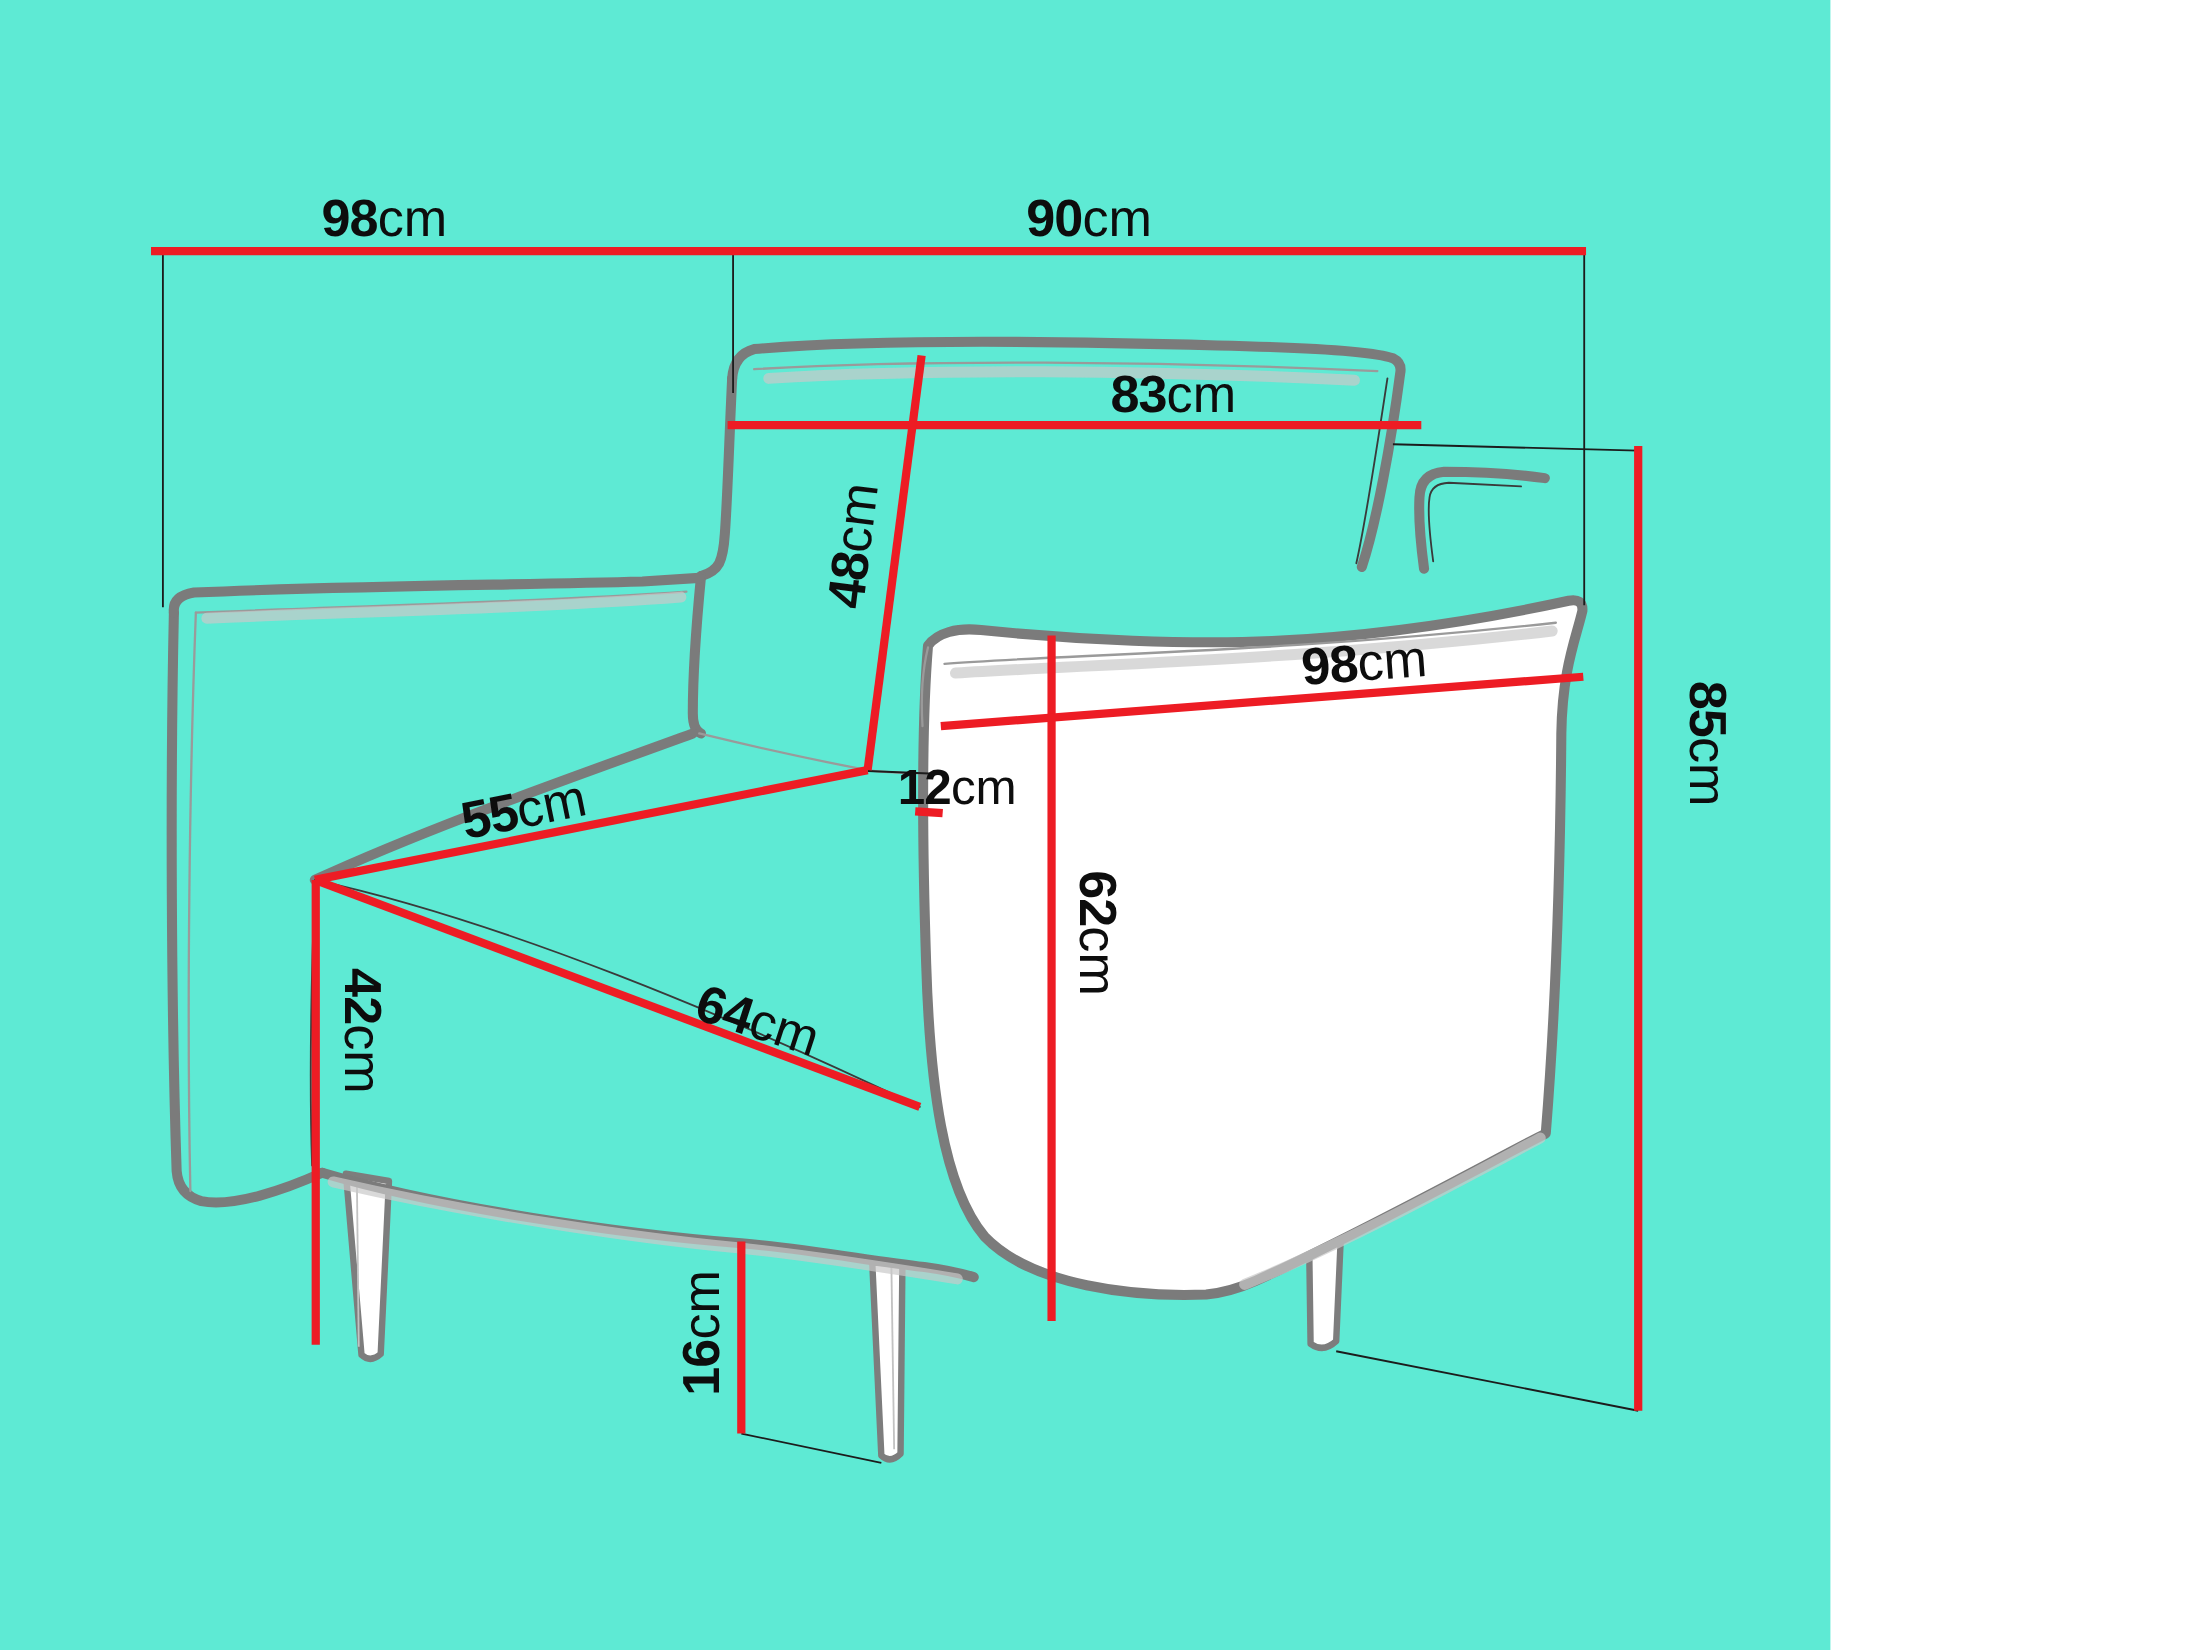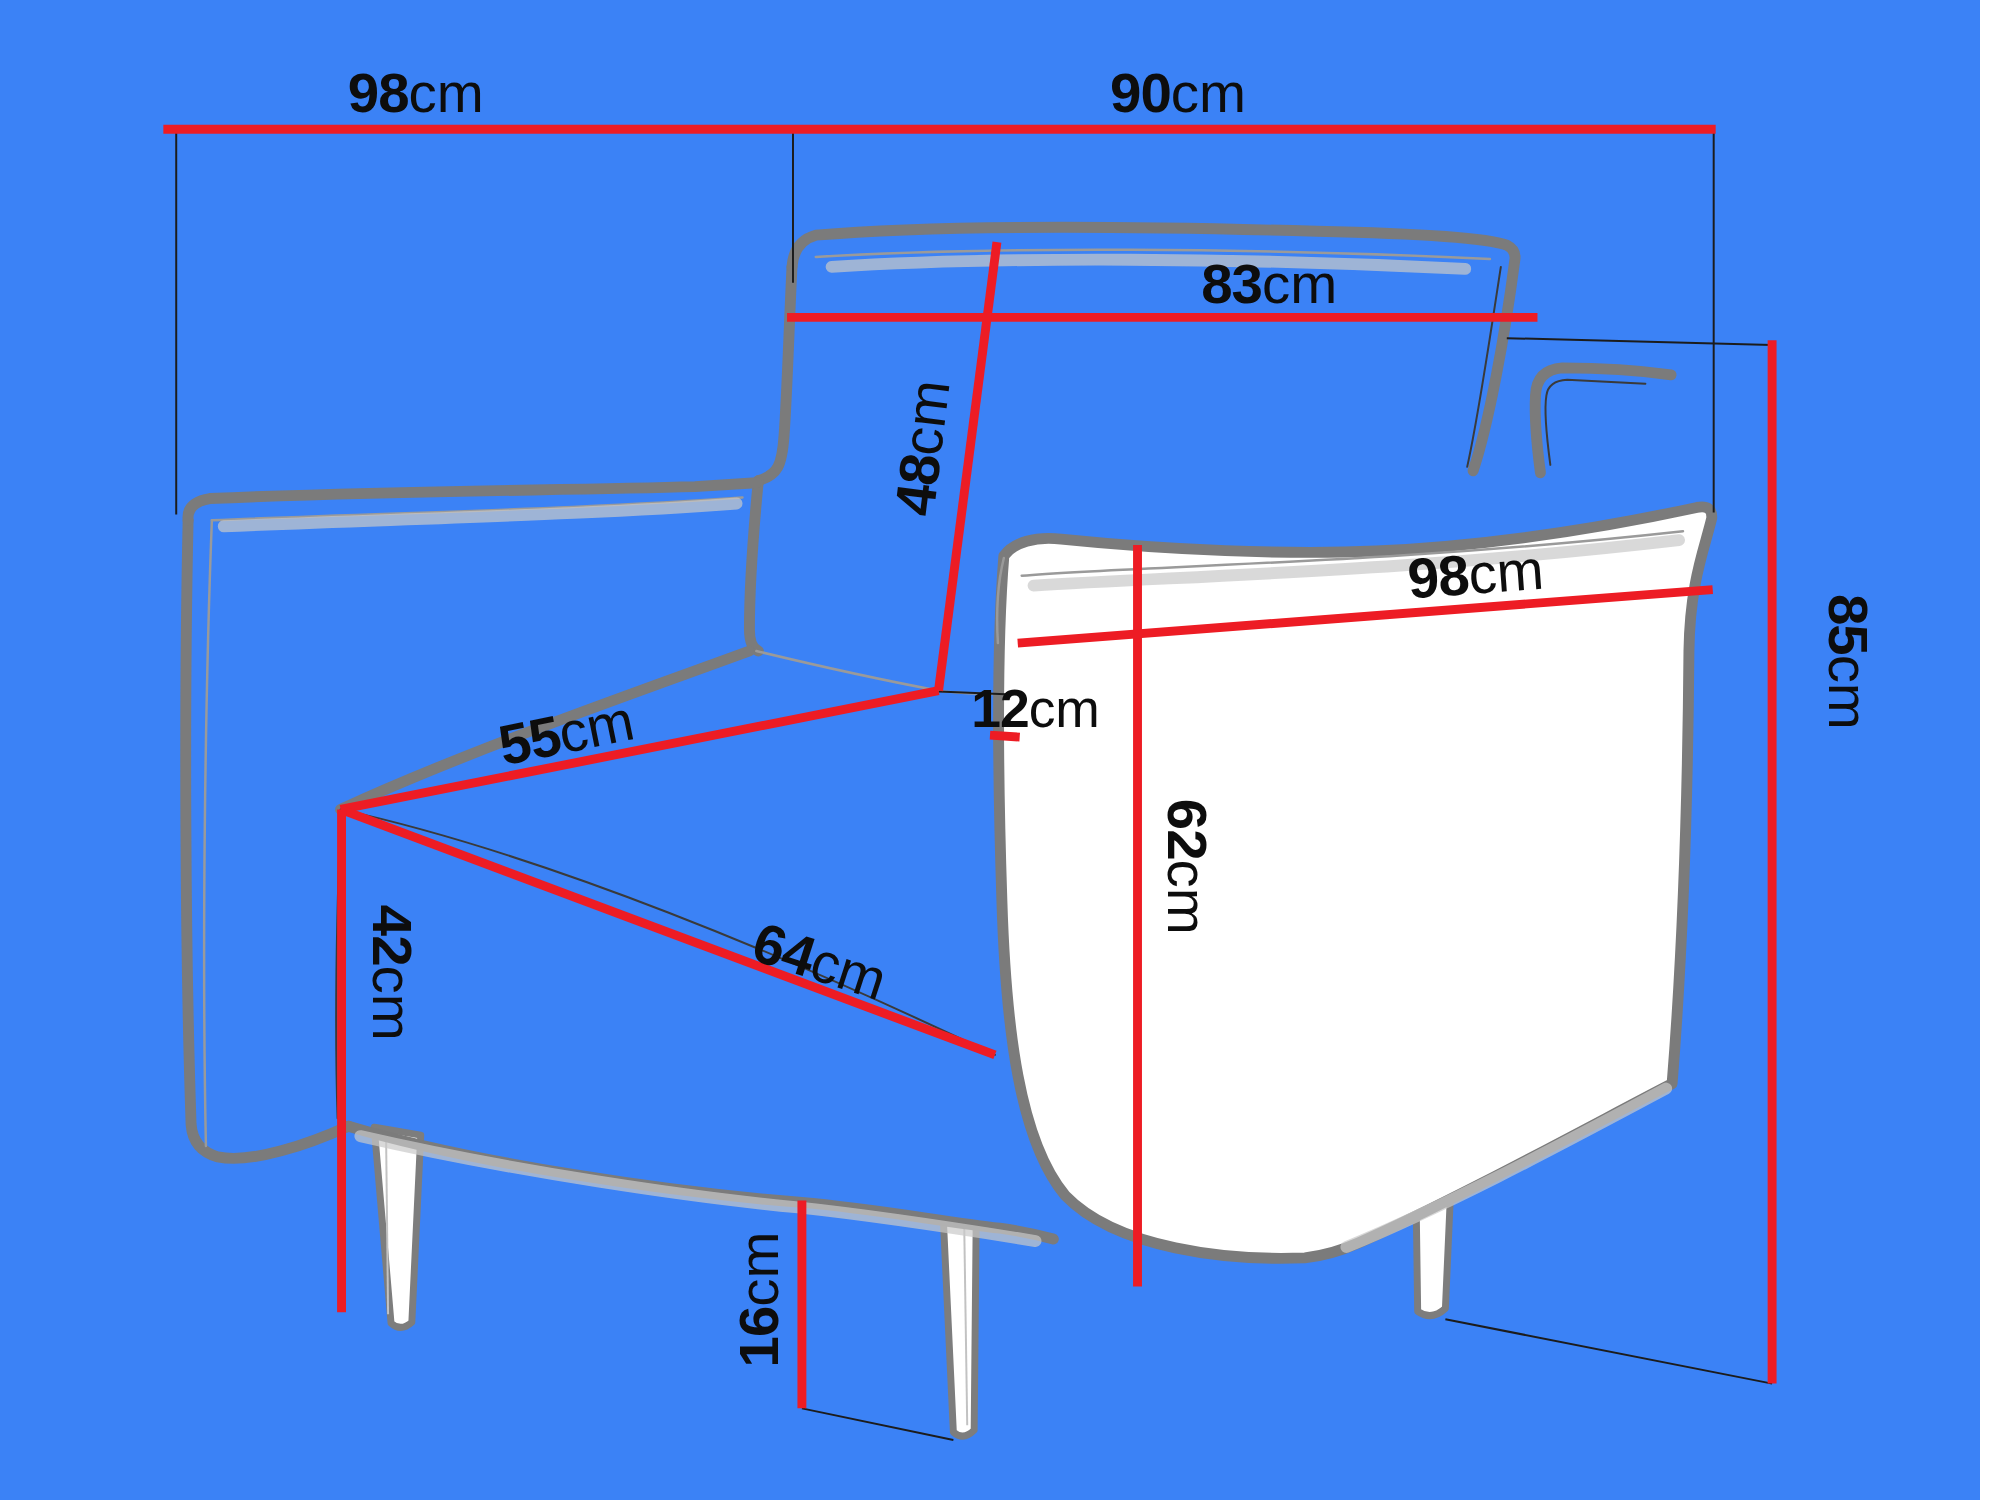--- a/index.html
+++ b/index.html
@@ -1,16 +1,16 @@
 <!DOCTYPE html>
 <html><head>
 <meta charset="utf-8">
 <style>
   html,body{margin:0;padding:0;background:#ffffff;}
-  .stage{position:relative;width:1980px;height:1500px;background:#3b82f6;overflow:hidden;
+  .stage{position:relative;width:1664px;height:1500px;background:#5eead4;overflow:hidden;
          font-family:"Liberation Sans", sans-serif;}
   svg{display:block;width:100%;height:100%;}
   text{fill:#0d0d0d;font-family:"Liberation Sans","DejaVu Sans",sans-serif;}
   .num{font-weight:bold;letter-spacing:-1px;}
   .unit{font-weight:normal;letter-spacing:0px;}
   .lbl{font-size:57px;}
   .lbl-sm{font-size:54px;}
   .outline{stroke:#7b7b7b;stroke-width:11;fill:none;stroke-linecap:round;stroke-linejoin:round;}
   .outline-fill{stroke:#7b7b7b;stroke-width:11;fill:#ffffff;stroke-linecap:round;stroke-linejoin:round;}
   .seam{stroke:#9a9a9a;stroke-width:2.5;fill:none;stroke-linecap:round;}

